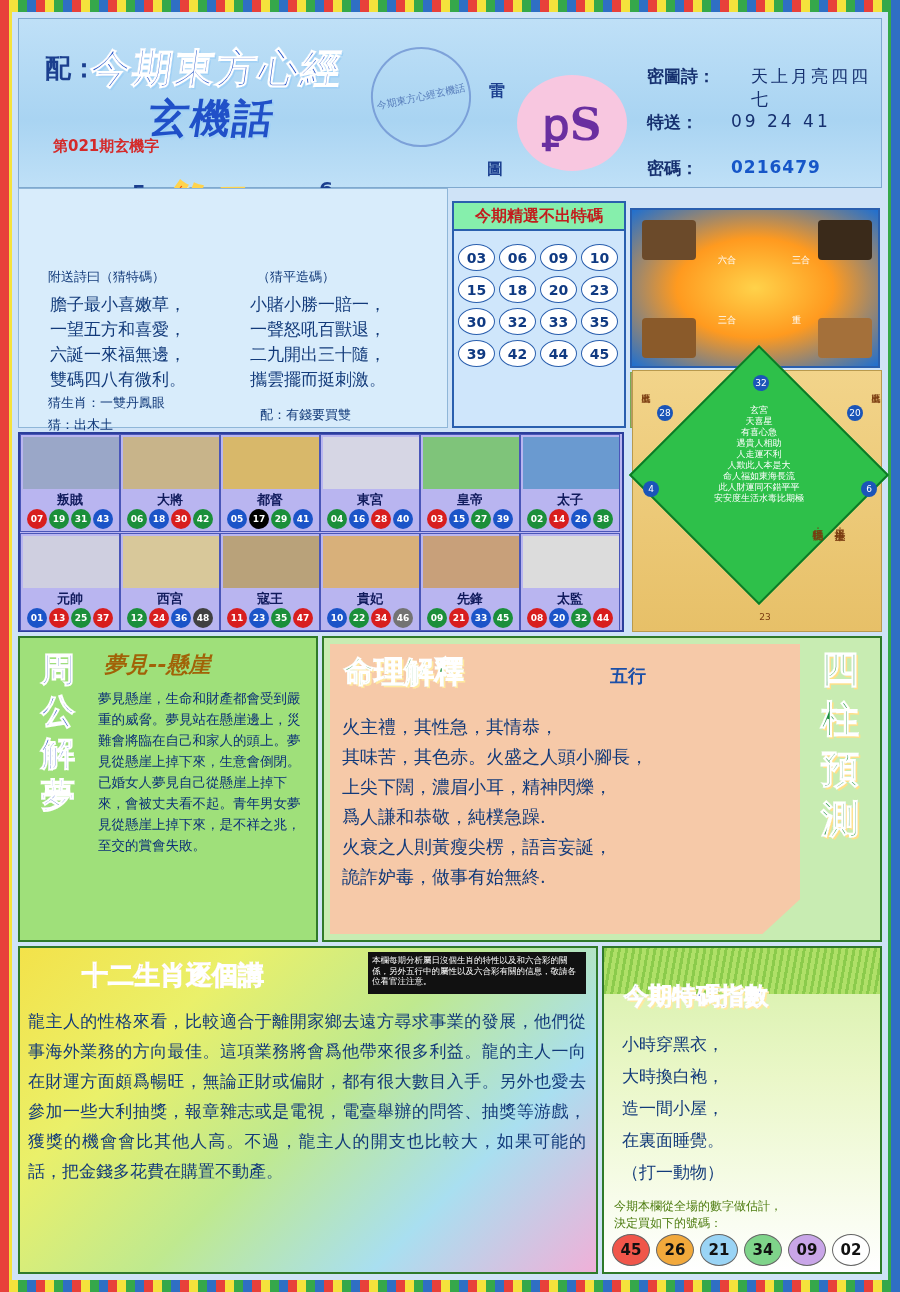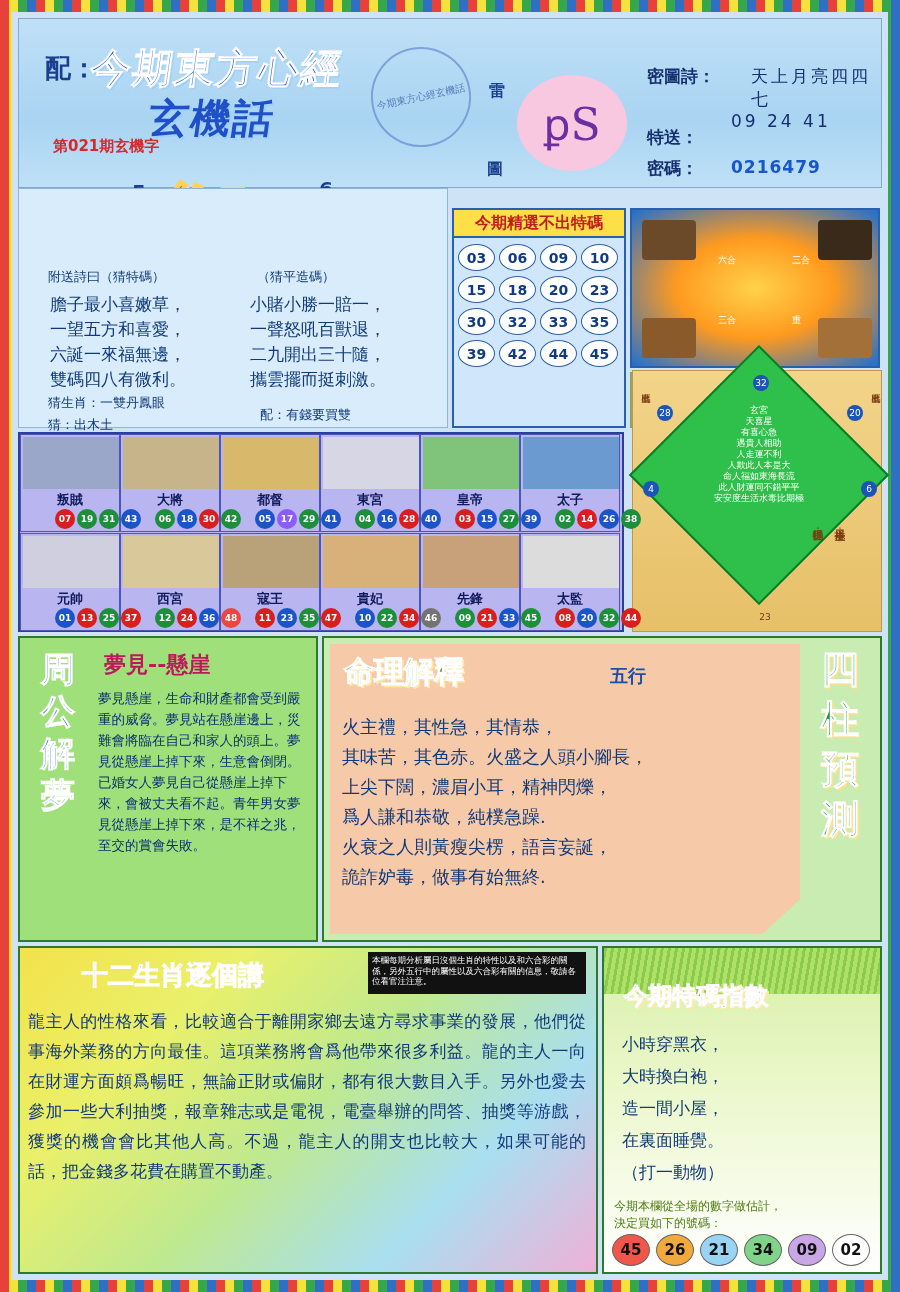--- a/index.html
+++ b/index.html
@@ -48,75 +48,75 @@
   .cnr.a{left:120px;top:168px;}
   .cnr.b{left:307px;top:165px;}
   .cnr.c{left:118px;top:231px;}
   .cnr.d{left:308px;top:235px;}
   .stamp{position:absolute;left:352px;top:28px;width:96px;height:96px;border-radius:50%;
      border:2px solid #6b8fd0;color:#3a5fa8;font-size:10px;opacity:.75;
      display:flex;align-items:center;justify-content:center;text-align:center;transform:rotate(-12deg);}
   .mt1{position:absolute;left:470px;top:62px;font-size:16px;color:#1b3f8f;font-weight:bold;}
   .mt2{position:absolute;left:468px;top:140px;font-size:16px;color:#1b3f8f;font-weight:bold;}
   .circ{position:absolute;left:498px;top:56px;width:110px;height:96px;border-radius:50%;
-     background:#f8c7e0;display:flex;align-items:center;justify-content:center;}
+     background:#f8c7e0;display:flex;align-items:center;justify-content:center;font-weight:bold;}
   .circ span{font-size:44px;color:#6a2fa0;font-family:"DejaVu Serif",serif;}
   .rlab{position:absolute;font-size:17px;color:#16306f;font-weight:bold;}
   .rval{position:absolute;font-size:17px;color:#16306f;letter-spacing:3px;}
   .code{position:absolute;font-size:17px;color:#1656c8;font-weight:bold;letter-spacing:1px;}
 
   
   #poem{left:6px;top:176px;width:430px;height:240px;background:#d8ecfb;border:1px solid #8fb6d8;}
   .phead{position:absolute;font-size:13px;color:#123a7a;}
   .pcol{position:absolute;font-size:17px;color:#123a7a;line-height:25px;font-family:"DejaVu Serif",serif;}
   .pfoot{position:absolute;font-size:13px;color:#123a7a;}
 
   
   #balls{left:440px;top:196px;width:174px;height:220px;background:#cfe6fb;border:2px solid #2a5fae;}
-  #ballhead{position:absolute;left:440px;top:196px;width:174px;height:30px;background:#fde047;
+  #ballhead{position:absolute;left:440px;top:189px;width:174px;height:30px;background:#86efac;
      border:2px solid #2a5fae;display:flex;align-items:center;justify-content:center;}
   #ballhead span{color:#c21d1d;font-weight:bold;font-size:16px;font-family:"DejaVu Serif",serif;}
   .ballgrid{position:absolute;left:446px;top:232px;width:164px;display:flex;flex-wrap:wrap;gap:5px 4px;}
   .bll{width:35px;height:25px;border-radius:50%;background:#fff;border:1px solid #2a5fae;
      display:flex;align-items:center;justify-content:center;font-size:14px;color:#103a82;font-weight:bold;}
 
   
   #anipic{left:618px;top:196px;width:250px;height:160px;border:2px solid #2a5fae;
      background:radial-gradient(ellipse at 50% 50%,#ffd24a 0%,#ff9a1f 45%,#1f6fd0 100%);}
   .tile{position:absolute;width:54px;height:40px;border-radius:4px;}
   .lbl6{position:absolute;font-size:9px;color:#fff;}
   #smallpics{left:618px;top:360px;width:250px;height:56px;}
   .spic{position:absolute;top:0;width:76px;height:54px;border:1px solid #7a5;}
 
   
   #zod{left:6px;top:420px;width:606px;height:200px;background:#b9b5f0;border:2px solid #2b3e9c;}
   .zcell{position:absolute;width:100px;height:98px;border:1px solid #4a56b8;box-sizing:border-box;}
   .zimg{position:absolute;left:2px;top:2px;width:96px;height:52px;background:#cfd3f6;}
   .zname{position:absolute;left:0;top:56px;width:100%;text-align:center;font-size:13px;color:#101a5c;font-weight:bold;}
-  .znums{position:absolute;left:0;top:74px;width:100%;display:flex;justify-content:center;gap:2px;margin-left:28px;}
+  .znums{position:absolute;left:0;top:74px;width:100%;display:flex;justify-content:center;gap:2px;}
   .znum{width:20px;height:20px;border-radius:50%;display:flex;align-items:center;justify-content:center;
     font-size:9px;color:#fff;font-weight:bold;}
 
   
   #diamond{position:absolute;left:620px;top:358px;width:250px;height:262px;
      background:linear-gradient(180deg,#f2d48a 0%,#e7c068 100%);border:1px solid #b99a4d;}
   .dia{position:absolute;left:34px;top:12px;width:180px;height:180px;background:#2ec04a;
      transform:rotate(45deg);border:2px solid #0d7a26;}
   .diatext{position:absolute;left:52px;top:20px;width:148px;height:170px;color:#fff;font-size:9px;
      line-height:11px;text-align:center;overflow:hidden;}
   .dcorner{position:absolute;width:16px;height:16px;border-radius:50%;background:#1b55b8;color:#fff;
      font-size:9px;display:flex;align-items:center;justify-content:center;}
   .dside{position:absolute;font-size:9px;color:#7a3b10;}
 
   
   #dream{left:6px;top:624px;width:300px;height:306px;background:#9fe07a;border:2px solid #2f7a2a;}
   #dreamtitle{position:absolute;left:14px;top:636px;width:64px;height:286px;font-size:34px;color:#1f46c0;
      font-weight:bold;line-height:42px;text-align:center;font-family:"DejaVu Serif",serif;
      -webkit-text-stroke:1px #fff;}
-  .dreamh{position:absolute;left:92px;top:638px;font-size:22px;color:#be185d;font-weight:bold;font-family:"DejaVu Serif",serif;}
+  .dreamh{position:absolute;left:92px;top:638px;font-size:22px;color:#a16207;font-weight:bold;font-family:"DejaVu Serif",serif;font-style:italic;}
   .dreamtext{position:absolute;left:86px;top:676px;width:212px;font-size:13.5px;line-height:21px;
      color:#0b2f78;font-family:"DejaVu Serif",serif;}
 
   
   #ming{left:310px;top:624px;width:560px;height:306px;background:#c8ecb2;border:2px solid #2f7a2a;}
   #mingInner{position:absolute;left:318px;top:632px;width:470px;height:290px;background:#f6c9a8;
      clip-path:polygon(0 0,100% 0,100% 88%,92% 100%,0 100%);}
   .mh{position:absolute;left:332px;top:640px;font-size:30px;color:#1a8f3d;font-weight:bold;
      font-family:"DejaVu Serif",serif;-webkit-text-stroke:1px #ffffff;text-shadow:2px 2px 0 #ffe9a0;}
   .mh2{position:absolute;left:598px;top:652px;font-size:18px;color:#1b4fa8;font-weight:bold;}
@@ -168,21 +168,21 @@
 
     <div class="mt1">雷</div>
     <div class="mt2">圖</div>
 
     <div class="circ">
       <span>ꝑS</span>
     </div>
 
     <div class="rlab" style="left:628px;top:46px;">密圖詩：</div>
     <div class="rval" style="left:732px;top:46px;">天上月亮四四七</div>
-    <div class="rlab" style="left:628px;top:92px;margin-top:15px;">特送：</div>
+    <div class="rlab" style="left:628px;top:92px;">特送：</div>
     <div class="rval" style="left:712px;top:92px;">09 24 41</div>
     <div class="rlab" style="left:628px;top:138px;">密碼：</div>
     <div class="code" style="left:712px;top:138px;">0216479</div>
   </div>
 
   <div class="bigchar">禦</div>
   <div class="cnr a">5</div>
   <div class="cnr b">6</div>
   <div class="cnr c">0</div>
   <div class="cnr d">9</div>
@@ -284,21 +284,21 @@
             <div class="znum" style="background: rgb(27, 84, 200);">18</div>
             <div class="znum" style="background: rgb(216, 30, 30);">30</div>
             <div class="znum" style="background: rgb(27, 143, 58);">42</div>
           </div>
         </div>
         <div class="zcell" style="left: 208px; top: 422px;">
           <div class="zimg" style="background: rgb(216, 184, 106);"></div>
           <div class="zname">都督</div>
           <div class="znums">
             <div class="znum" style="background: rgb(27, 84, 200);">05</div>
-            <div class="znum" style="background: #8b5cf6;">17</div>
+            <div class="znum" style="background: #000000;">17</div>
             <div class="znum" style="background: rgb(27, 143, 58);">29</div>
             <div class="znum" style="background: rgb(27, 84, 200);">41</div>
           </div>
         </div>
         <div class="zcell" style="left: 308px; top: 422px;">
           <div class="zimg" style="background: rgb(214, 214, 228);"></div>
           <div class="zname">東宮</div>
           <div class="znums">
             <div class="znum" style="background: rgb(27, 143, 58);">04</div>
             <div class="znum" style="background: rgb(27, 84, 200);">16</div>
@@ -336,21 +336,21 @@
             <div class="znum" style="background: rgb(216, 30, 30);">37</div>
           </div>
         </div>
         <div class="zcell" style="left: 108px; top: 521px;">
           <div class="zimg" style="background: rgb(216, 200, 154);"></div>
           <div class="zname">西宮</div>
           <div class="znums">
             <div class="znum" style="background: rgb(27, 143, 58);">12</div>
             <div class="znum" style="background: rgb(216, 30, 30);">24</div>
             <div class="znum" style="background: rgb(27, 84, 200);">36</div>
-            <div class="znum" style="background: #ef4444;">48</div>
+            <div class="znum" style="background: #404040;">48</div>
           </div>
         </div>
         <div class="zcell" style="left: 208px; top: 521px;">
           <div class="zimg" style="background: rgb(185, 162, 122);"></div>
           <div class="zname">寇王</div>
           <div class="znums">
             <div class="znum" style="background: rgb(216, 30, 30);">11</div>
             <div class="znum" style="background: rgb(27, 84, 200);">23</div>
             <div class="znum" style="background: rgb(27, 143, 58);">35</div>
             <div class="znum" style="background: rgb(216, 30, 30);">47</div>

